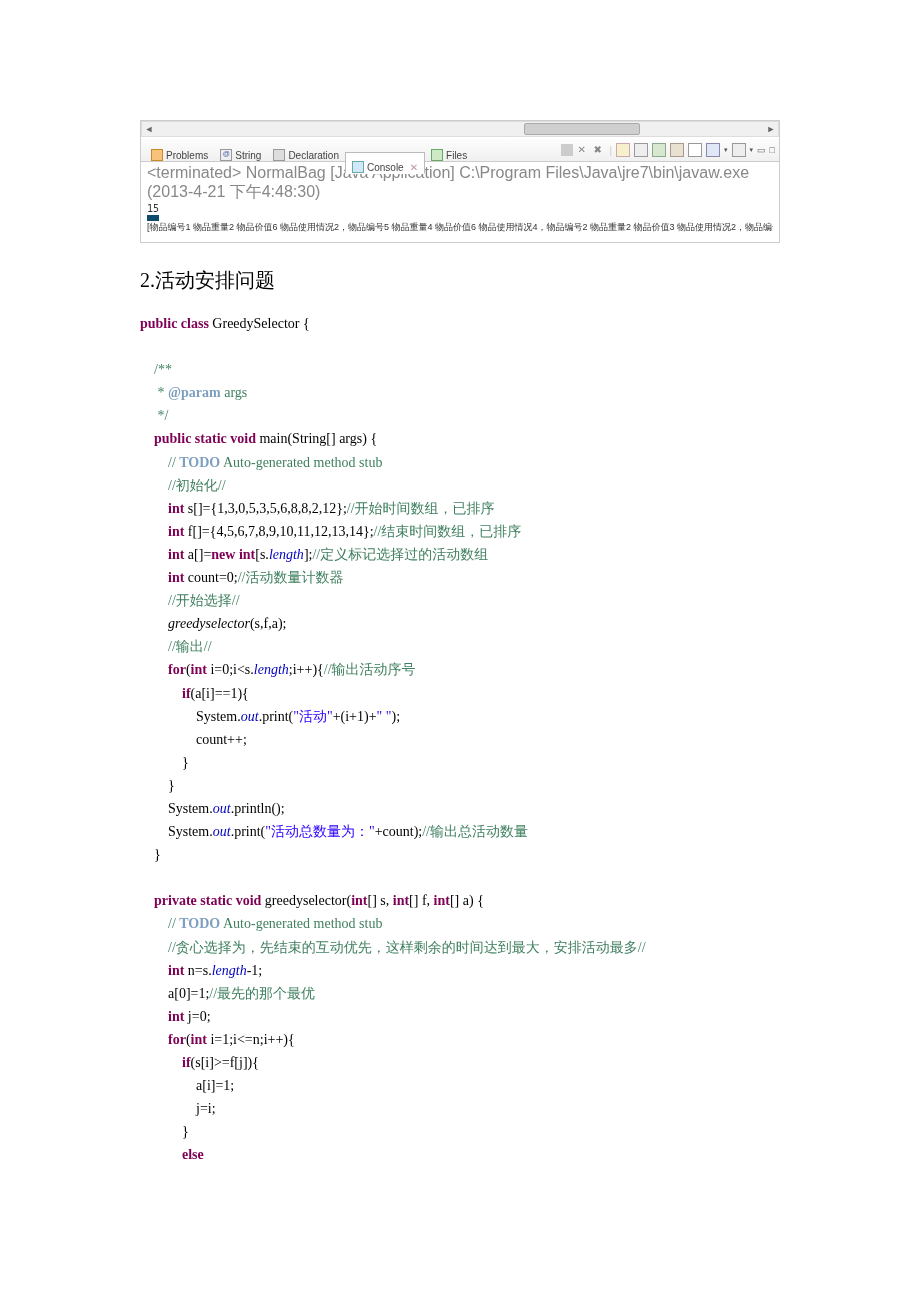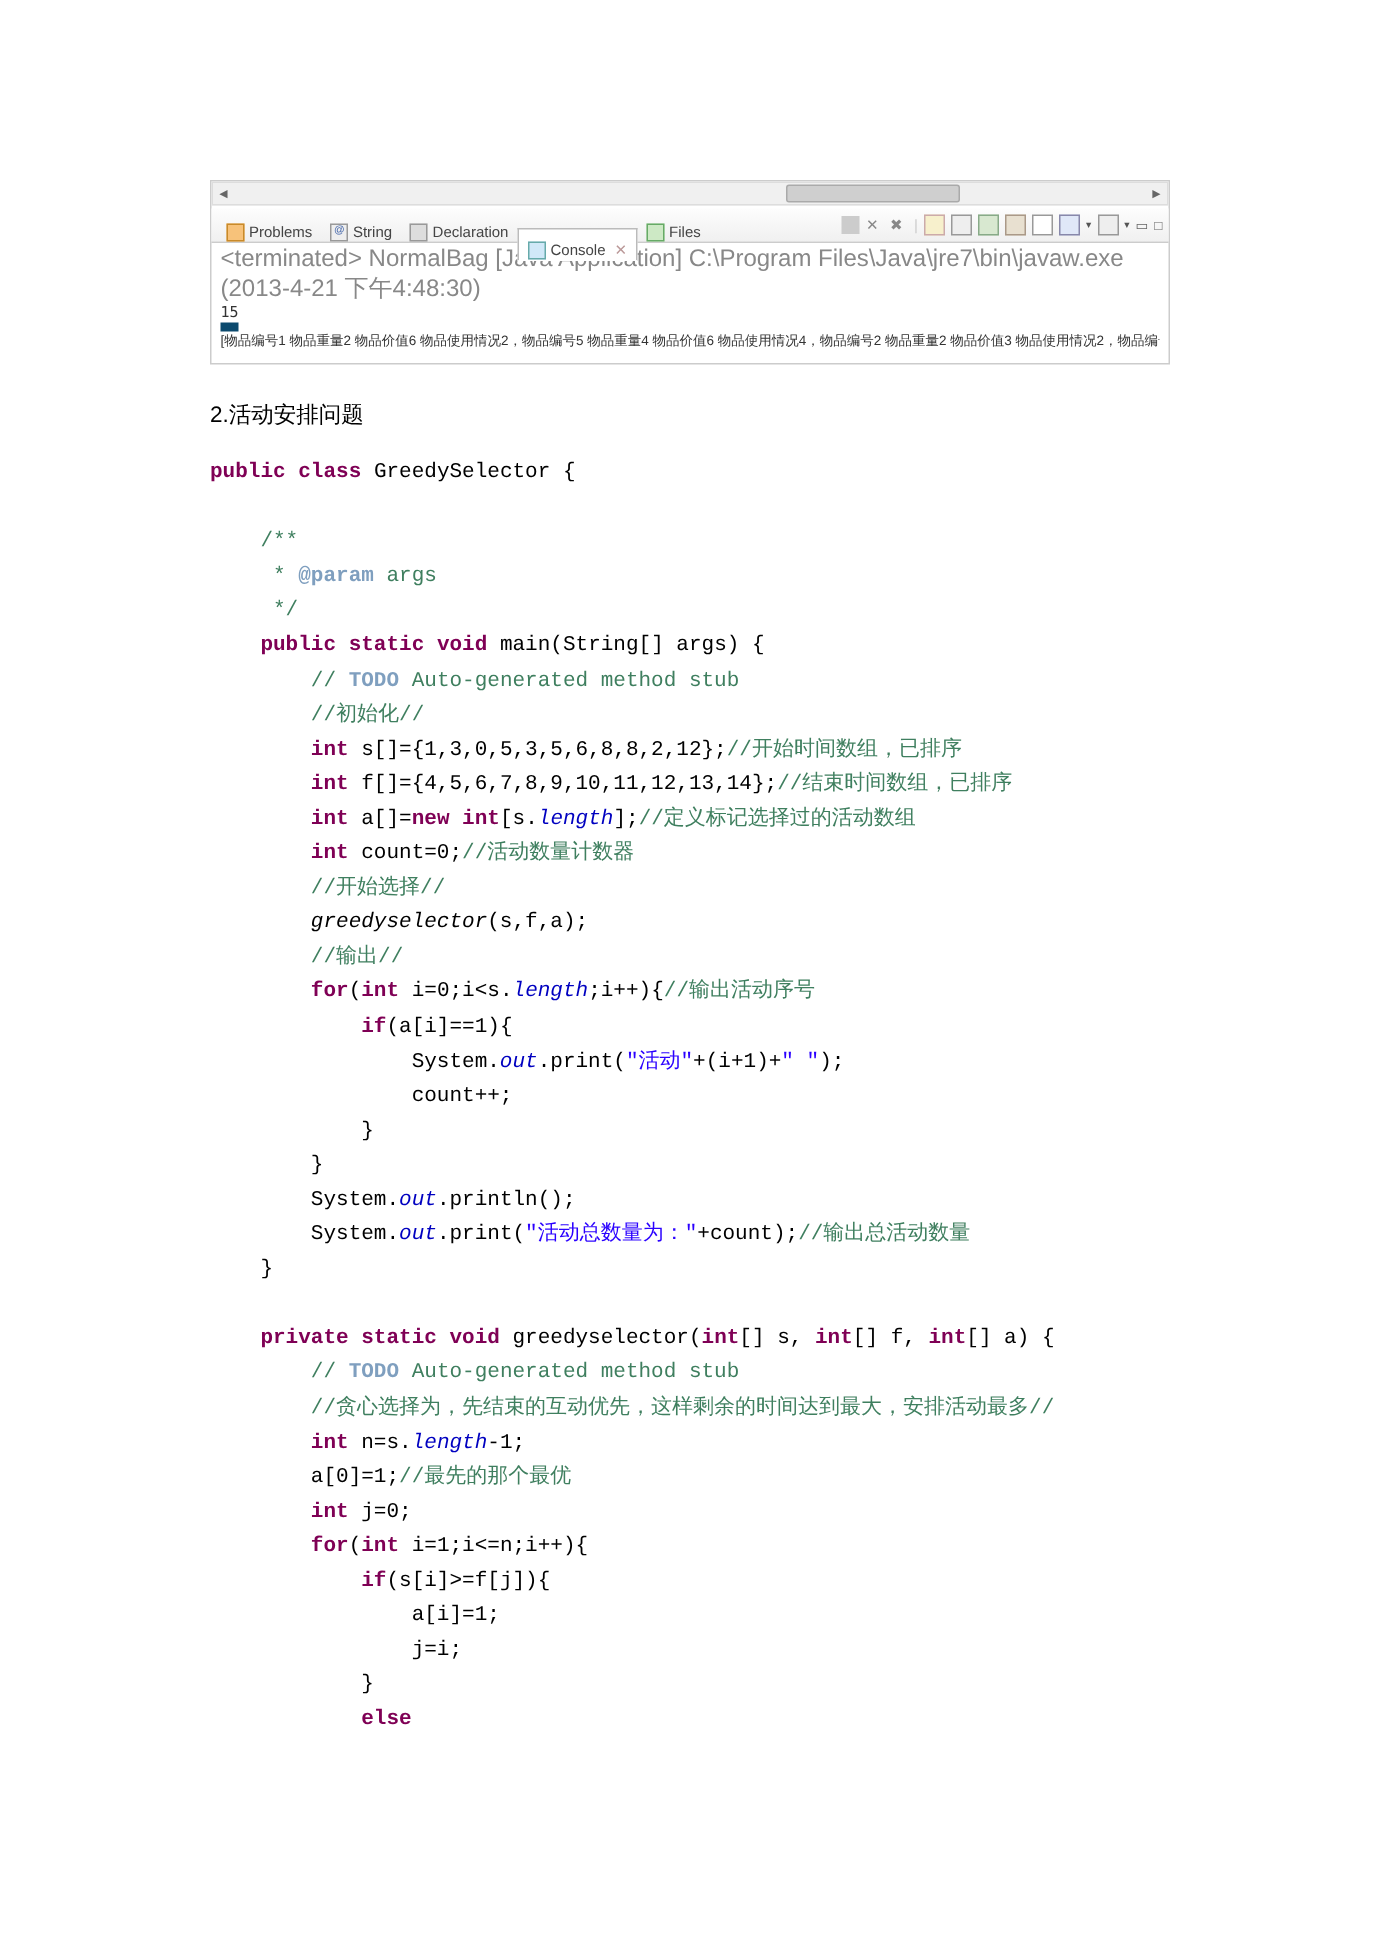--- a/index.html
+++ b/index.html
@@ -75,26 +75,26 @@
     padding-bottom: 1px;
     display: inline-block;
   }
   .output-long {
     font-size: 9px;
     color: #333;
     white-space: nowrap;
     overflow: hidden;
   }
   .section-heading {
-    font-family: Liberation Sans, sans-serif;
-    font-size: 15px;
+    font-family: Liberation Serif, serif;
+    font-size: 20px;
     margin: 8px 0 18px 0;
   }
   .code {
-    font-family: Liberation Mono, monospace;
+    font-family: Liberation Serif, serif;
     font-size: 14px;
     line-height: 1.65;
     white-space: pre;
     color: #000;
   }
   .kw { color: #7f0055; font-weight: bold; }
   .com { color: #3f7f5f; }
   .doctag { color: #7f9fbf; font-weight: bold; }
   .todo { color: #7f9fbf; font-weight: bold; }
   .str { color: #2a00ff; }

